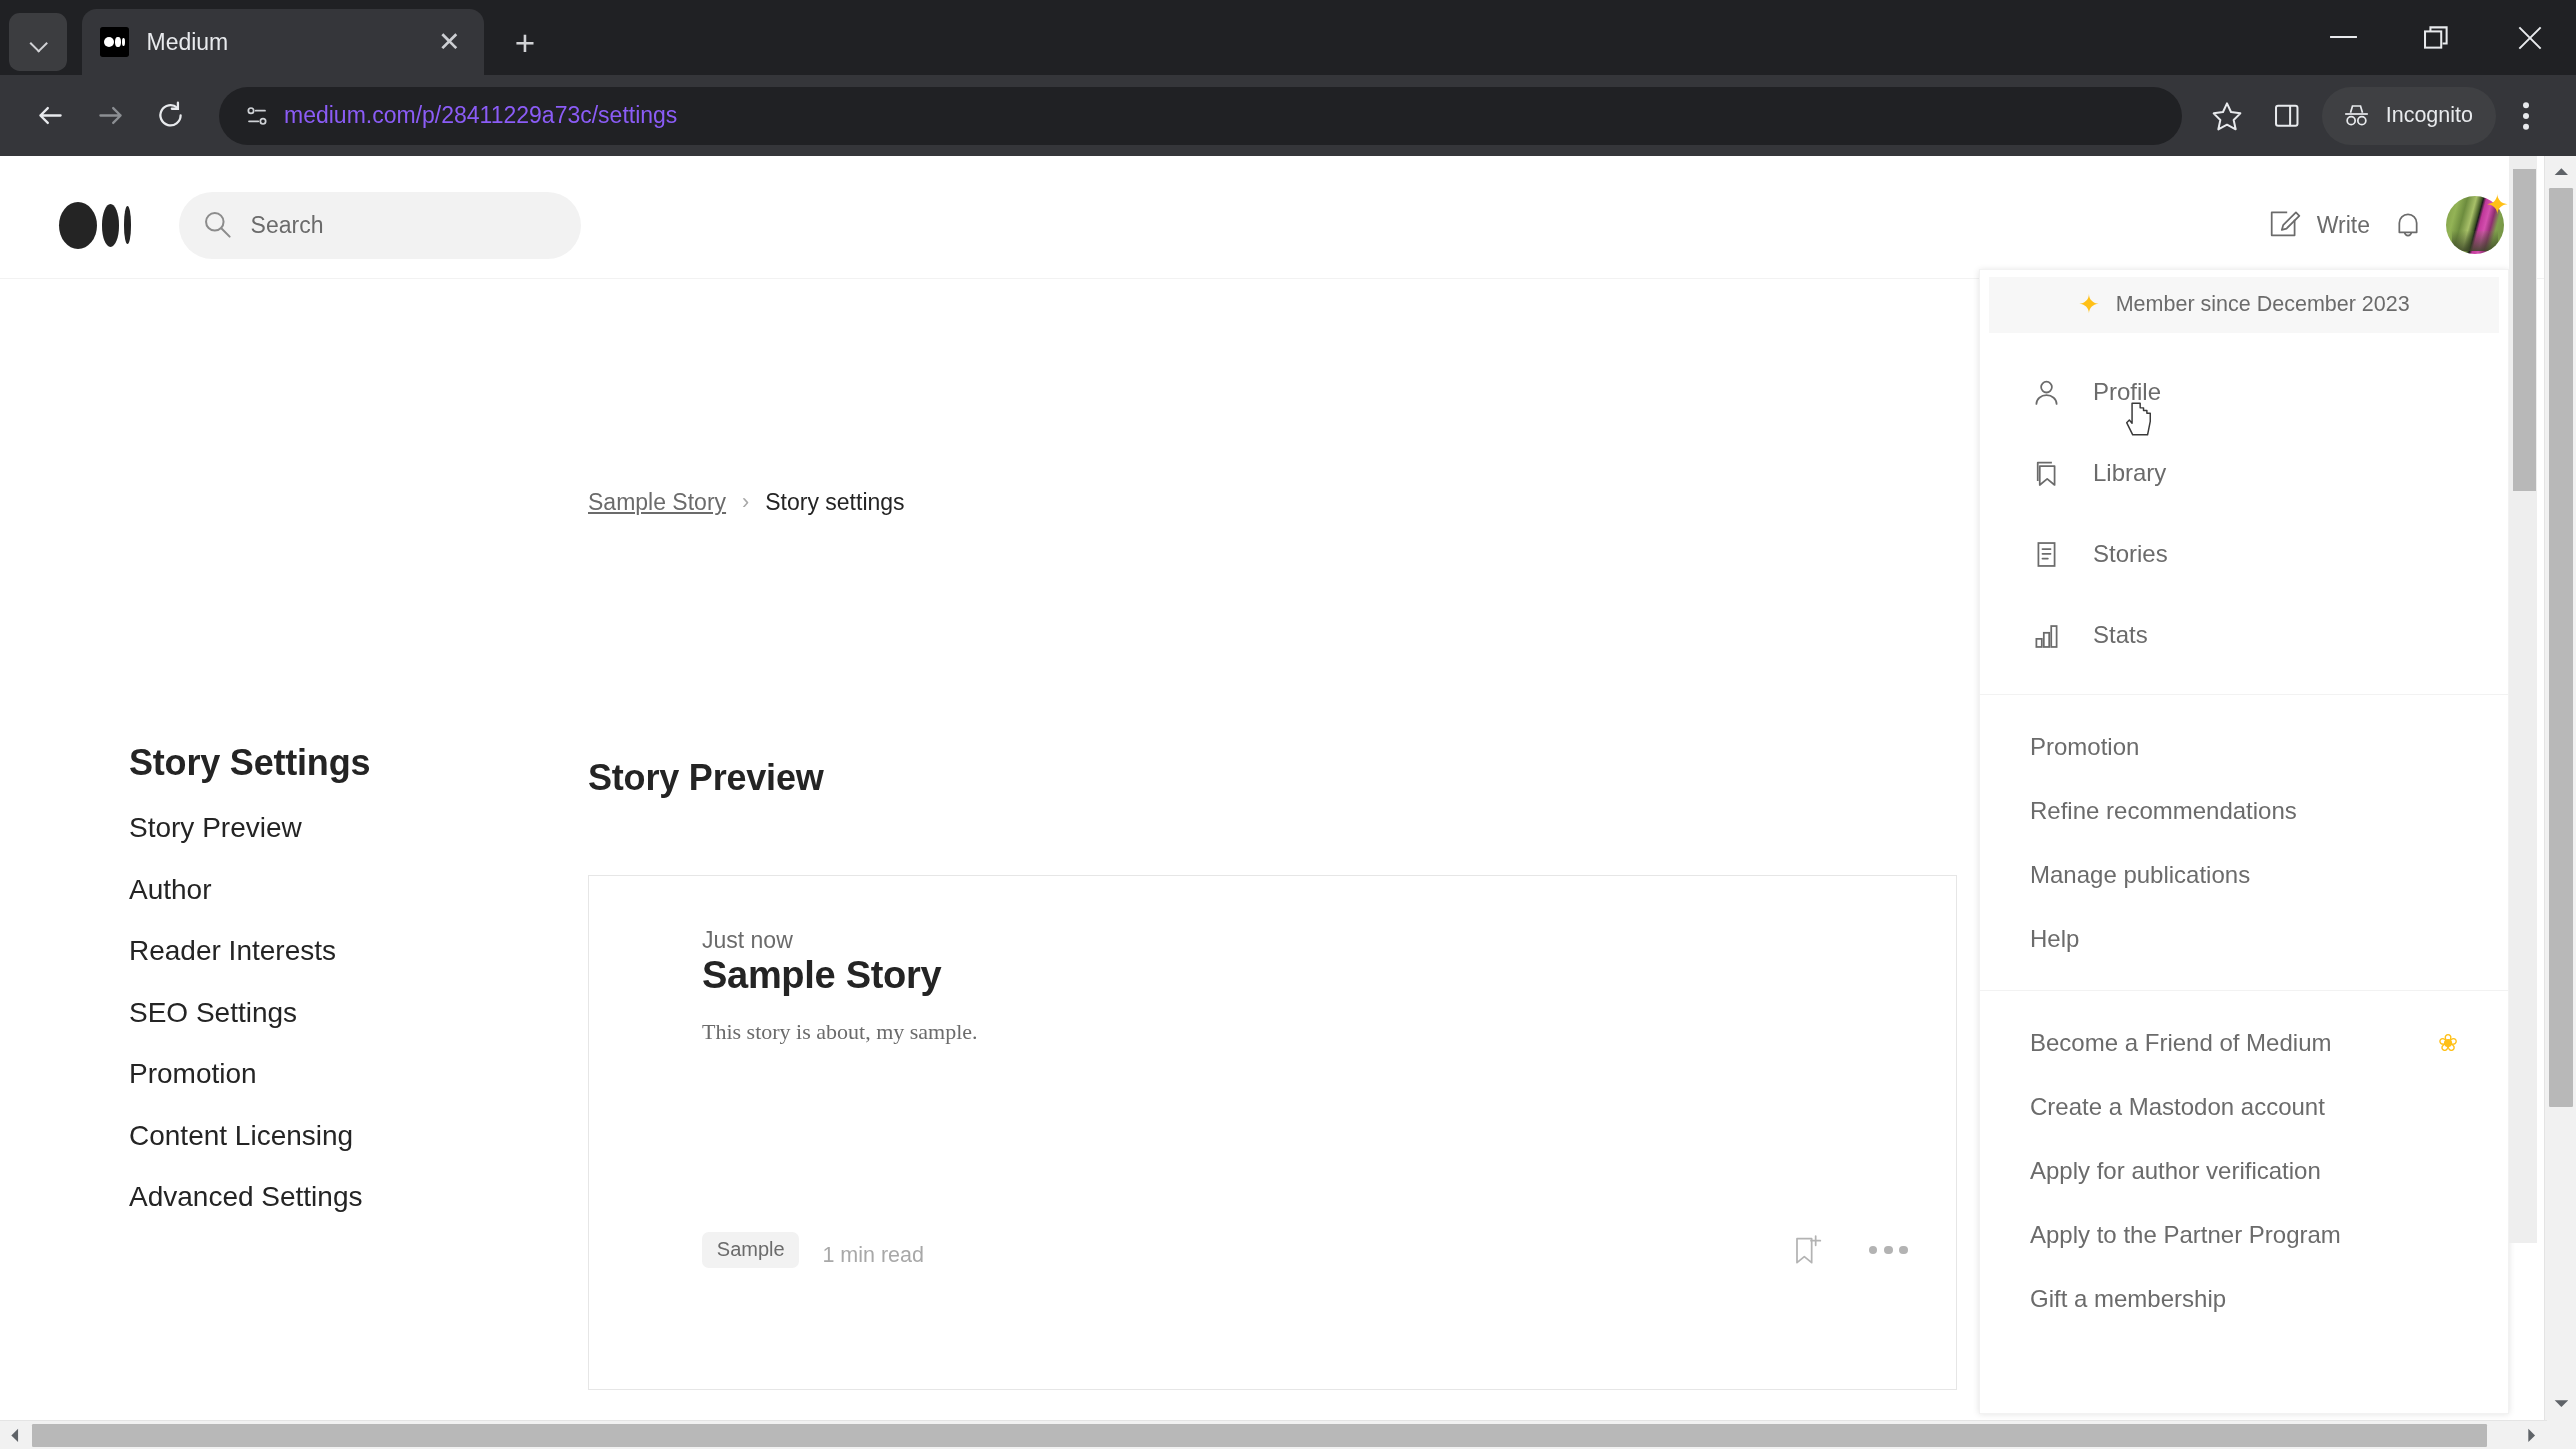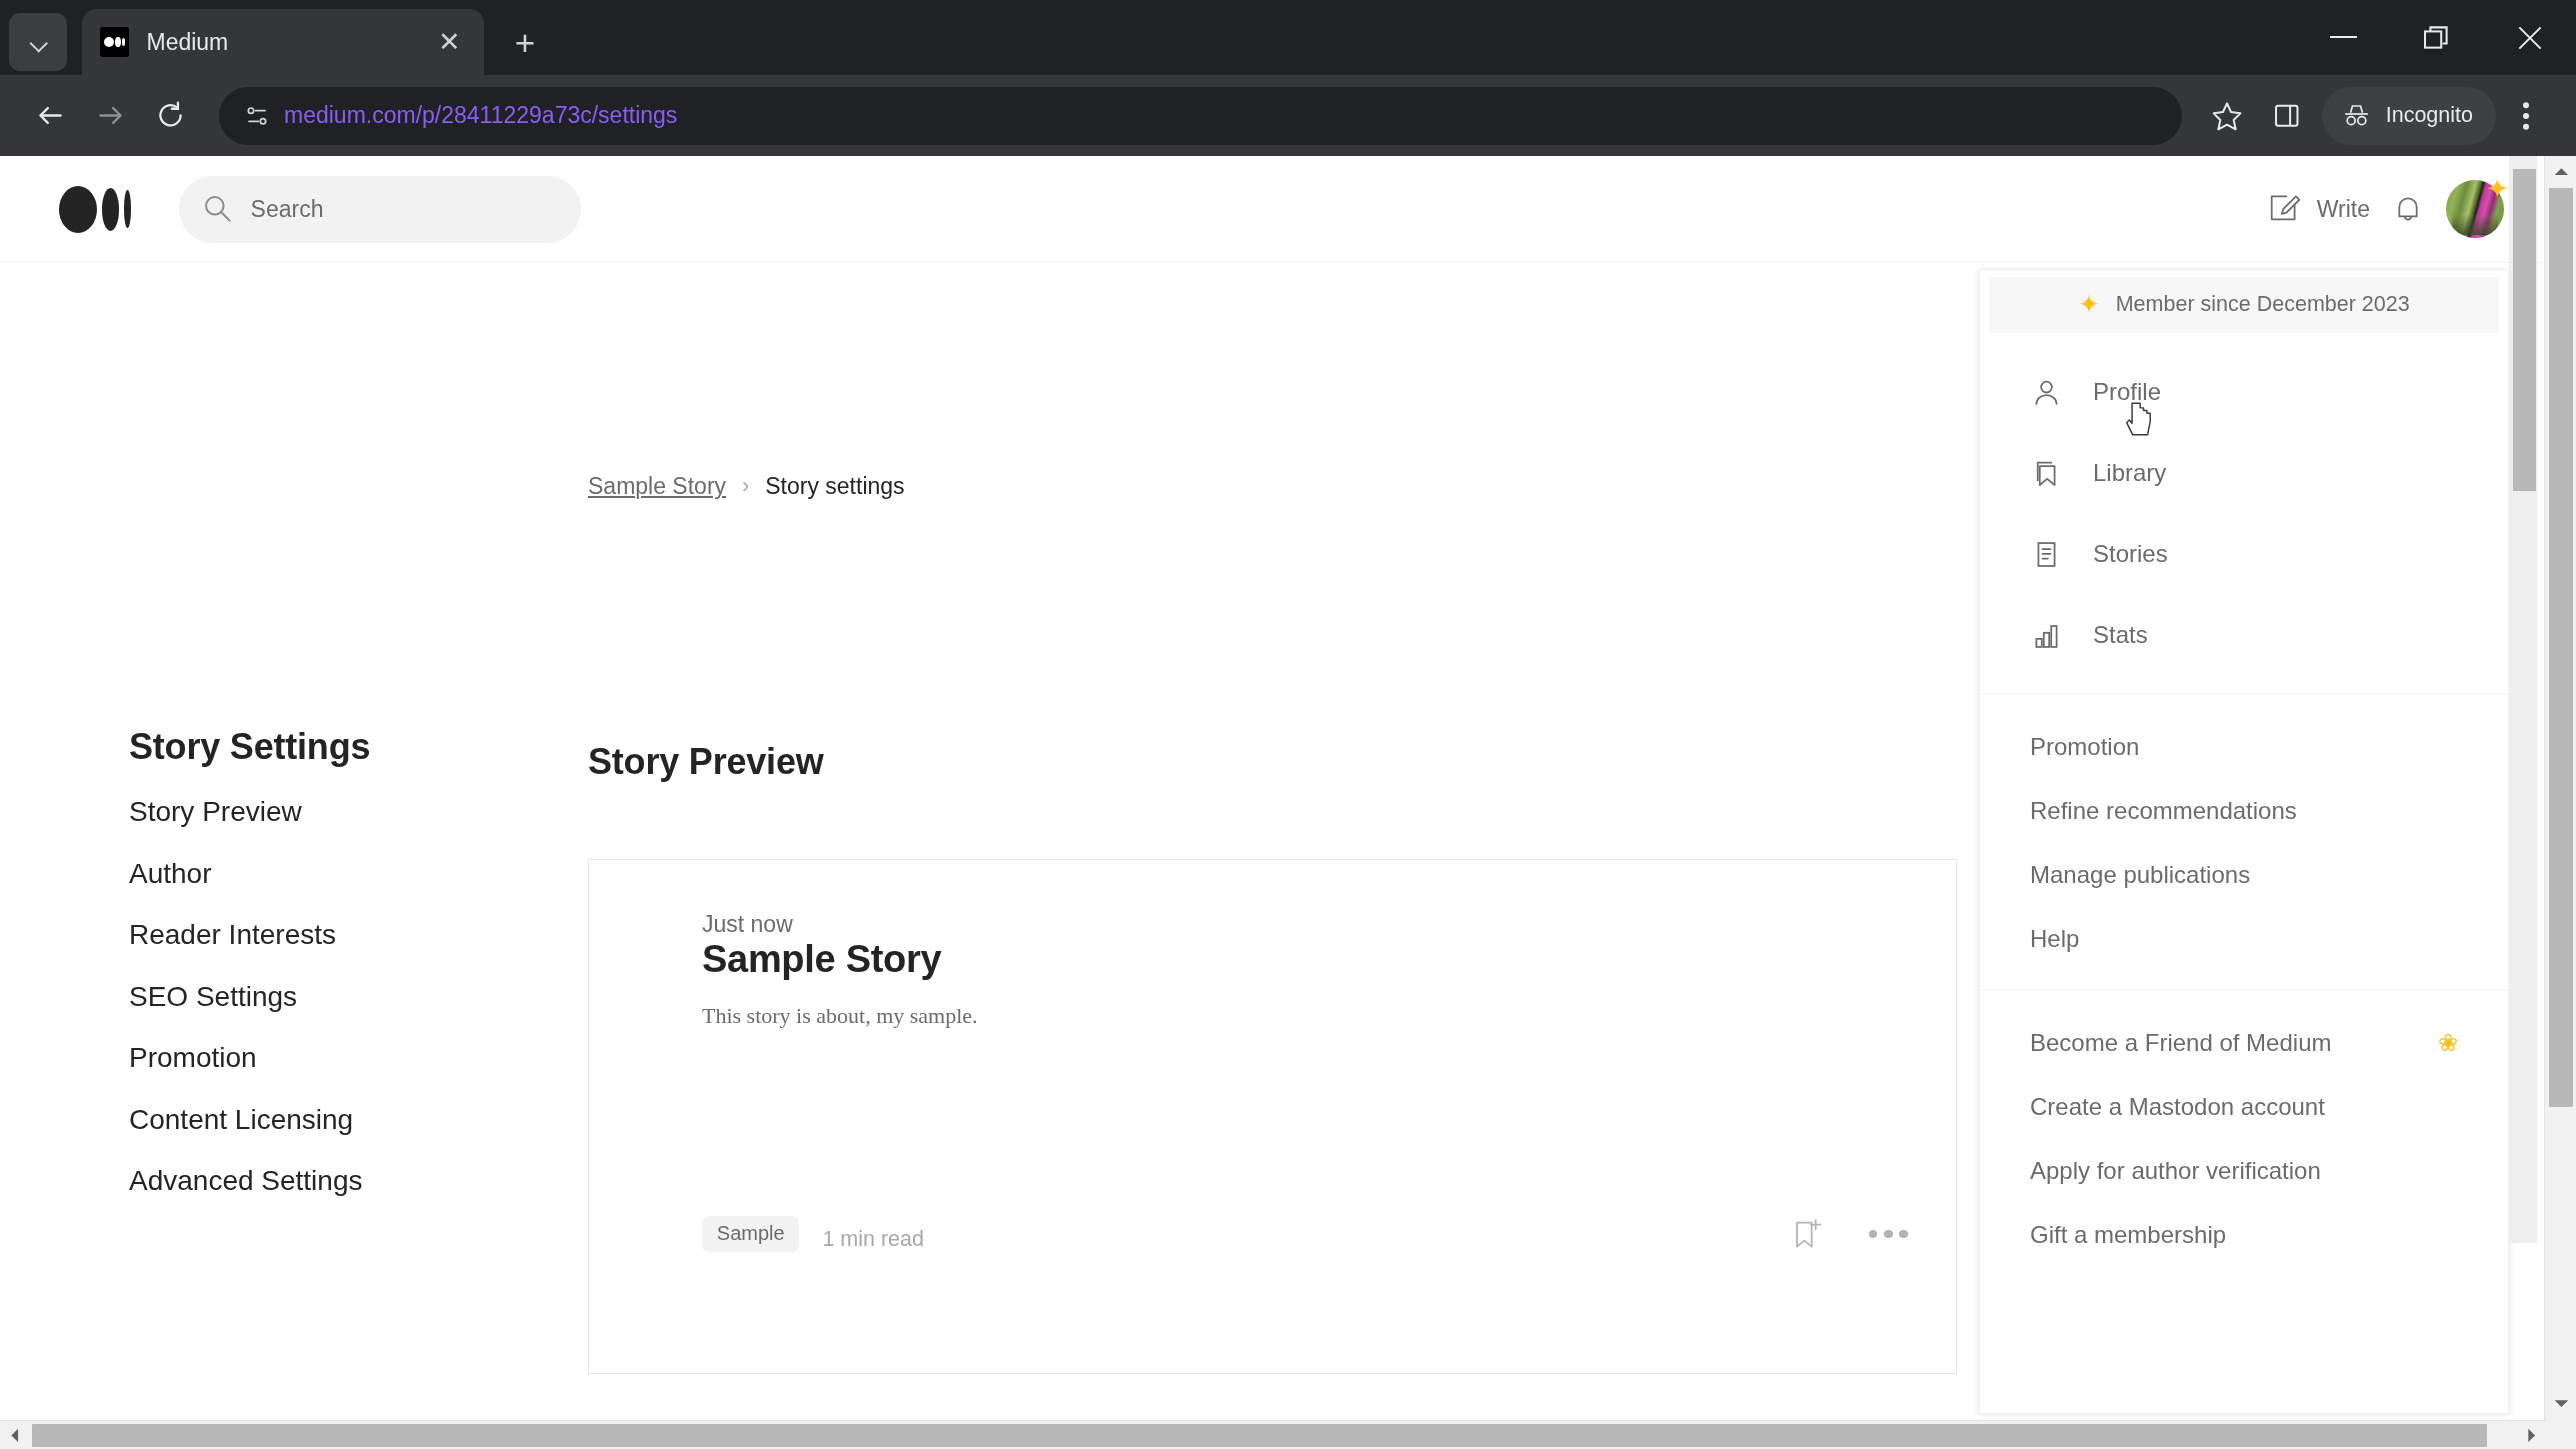--- a/index.html
+++ b/index.html
@@ -95,21 +95,21 @@
     margin-left: 5.4px;
   }
   .incognito-pill span { color: #e8eaed; font-size: 21.5px; white-space: nowrap; }
 
   
   .viewport {
     position: absolute; left: 0; top: 156px;
     width: 2576px; height: 1264px; background: #ffffff; overflow: hidden;
   }
   .page {
-    position: absolute; left: 0; top: 0; width: 2544px; height: 1232px;
+    position: absolute; left: 0; top: 16px; width: 2544px; height: 1232px;
     background: #fff;
   }
 
   .medium-header {
     height: 107px; background: #fff;
     border-bottom: 0.7px solid #f2f2f2;
     display: flex; align-items: center; padding: 0 40px 0 59px;
   }
   .medium-logo { display: flex; align-items: center; gap: 4.7px; flex: 0 0 auto; }
   .medium-logo i { display: block; background: #242424; border-radius: 50%; }
@@ -502,20 +502,21 @@
 
       <div class="dd-divider"></div>
 
       <div class="dd-group" style="padding-top:14.8px">
         <a class="dd-item-plain" href="#">
           <span>Become a Friend of Medium</span>
           <span class="endico">❀</span>
         </a>
         <a class="dd-item-plain" href="#">Create a Mastodon account</a>
         <a class="dd-item-plain" href="#">Apply for author verification</a>
+        <a class="dd-item-plain" href="#">Apply to the Partner Program</a>
         <a class="dd-item-plain" href="#">Gift a membership</a>
       </div>
     </div>
 
     <div class="vscroll-dd" style="top:0;height:1087px">
       <div class="thumb"></div>
     </div>
   </div>
 
   <svg class="cursor" viewBox="0 0 46 62">

